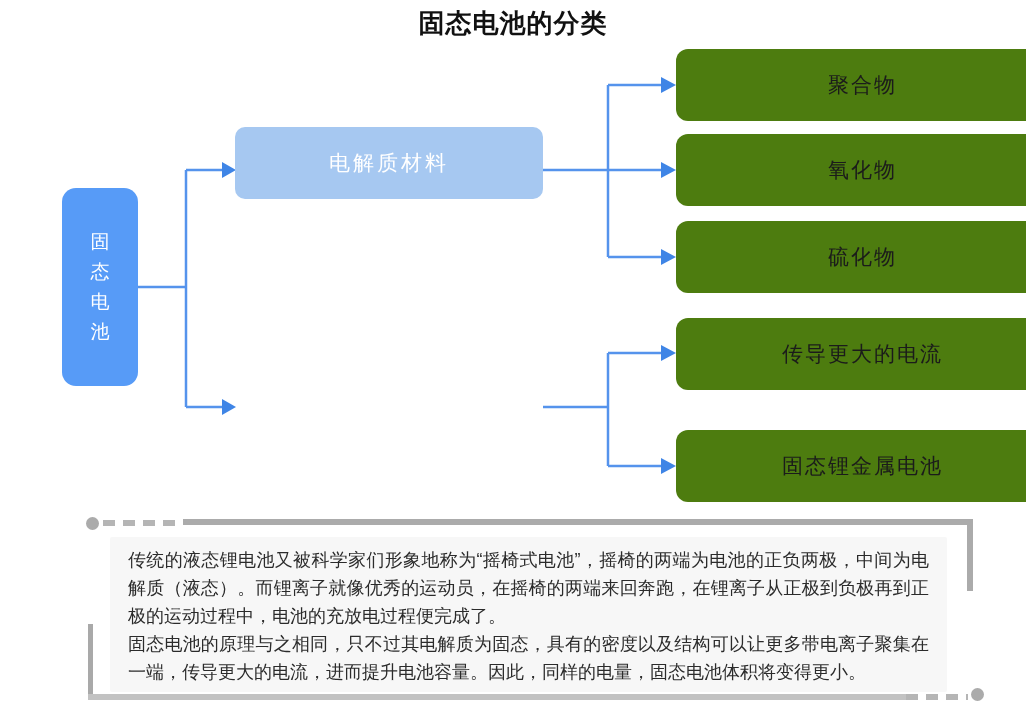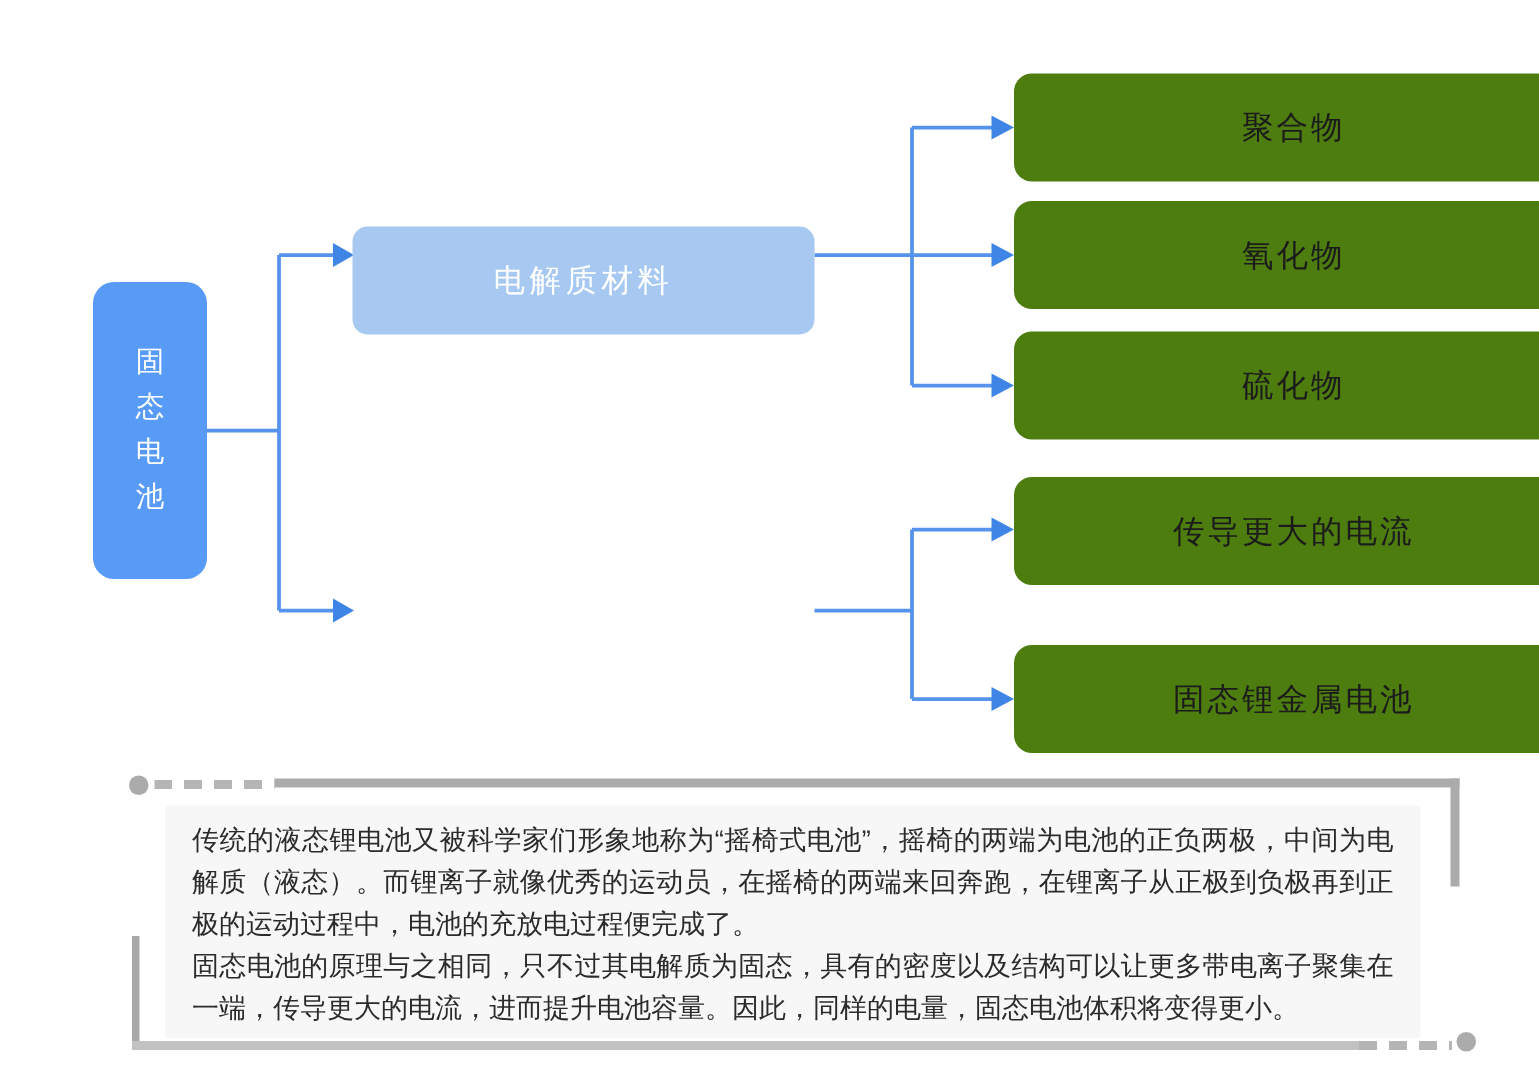--- a/index.html
+++ b/index.html
@@ -26,21 +26,21 @@
   }
   .root-label {
     width: 22px; color: #ffffff; font-size: 19px; line-height: 30px;
     word-break: break-all; text-align: center; font-weight: 500;
   }
 
   .branch-node {
     left: 235px; width: 308px; height: 72px;
     background: #A6C8F1; border-radius: 10px;
   }
-  .branch-1 { top: 151px; text-align: center; }
+  .branch-1 { top: 127px; text-align: center; }
   .branch-2 { top: 371px; }
   .branch-label { color: #ffffff; font-size: 21px; letter-spacing: 3px; font-weight: 500; }
 
   .leaf-node {
     left: 676px; width: 373px; height: 72px;
     background: #4d7c0f; border-radius: 12px;
   }
   .leaf-1 { top: 49px; }
   .leaf-2 { top: 134px; }
   .leaf-3 { top: 221px; }
@@ -73,20 +73,21 @@
   }
   .note-box p {
     font-size: 18px; line-height: 28px; color: #2B2B2B; text-align: justify;
   }
 </style>
 </head>
 <body>
 
 <div class="stage">
 
+  <div class="page-title">固态电池的分类</div>
 
   <svg class="connectors" width="1026" height="520" viewBox="0 0 1026 520" aria-hidden="true">
     <g stroke="#5593EC" stroke-width="2.5" fill="none">
       <path d="M133 287 H186"></path>
       <path d="M186 170 V407"></path>
       <path d="M186 170 H224"></path>
       <path d="M186 407 H224"></path>
       <path d="M543 170 H608"></path>
       <path d="M608 85 V257"></path>
       <path d="M608 85 H663"></path>

